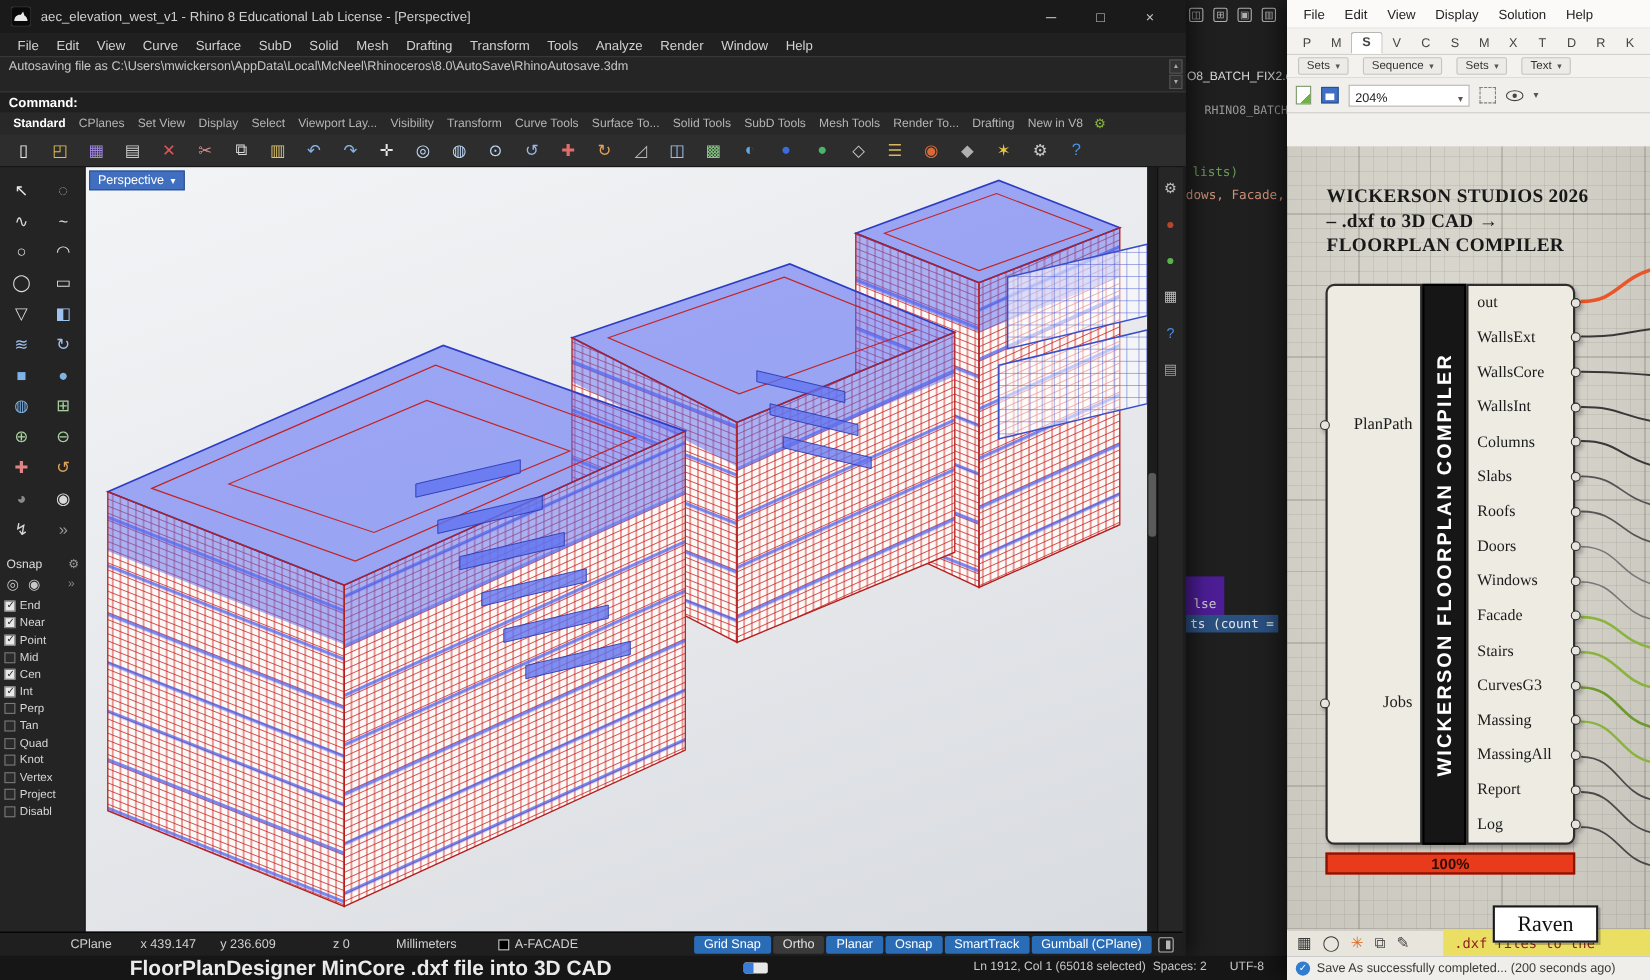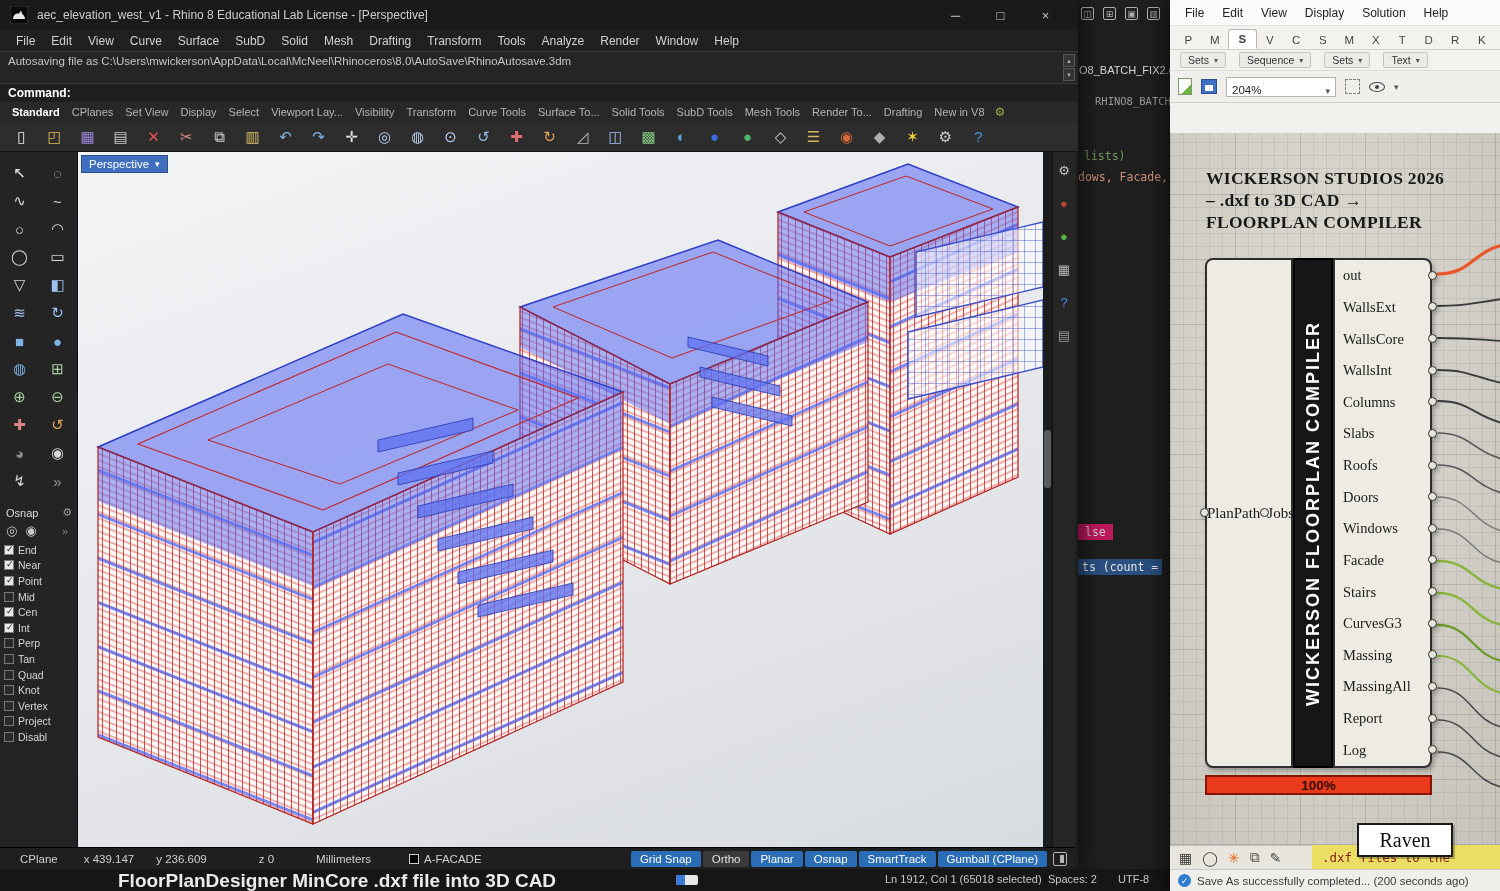--- a/index.html
+++ b/index.html
@@ -43,40 +43,40 @@
   .cb-label{color:#d6d6d6;font-size:10.5px}
   .r-viewport{position:absolute;left:78px;top:0;width:965px;height:695px;background:linear-gradient(160deg,#f3f4f6 0%,#e4e6ea 60%,#d8dbdf 100%);overflow:hidden}
   .vp-tab{position:absolute;left:3px;top:3px;background:#3f6fbe;color:#fff;font-size:11.5px;padding:2px 7px;border:1px solid #2c4f8c;display:flex;gap:6px;align-items:center;z-index:3}
   .vp-tab::after{content:"▾";font-size:9px}
   svg.scene{position:absolute;inset:0}
   .r-vscroll{position:absolute;left:1043px;top:0;width:9px;height:695px;background:#1c1c1c}
   .r-vthumb{position:absolute;left:1px;top:278px;width:7px;height:58px;background:#5a5a5a;border-radius:3px}
   .r-rightstrip{position:absolute;left:1052px;top:0;width:23px;height:695px;background:#262626;border-left:1px solid #101010;display:flex;flex-direction:column;align-items:center;gap:16px;padding-top:10px}
   .pticon{width:17px;height:17px;display:flex;align-items:center;justify-content:center;font-size:13px;border-radius:3px}
   .r-statusbar{position:absolute;left:0;top:847px;width:1075px;height:22px;background:#1f1f1f;display:flex;align-items:center;font-size:11.5px;color:#d0d0d0;border-top:1px solid #000;white-space:nowrap}
-  .sb-cplane{margin-left:20px}
+  .sb-cplane{margin-left:64px}
   .sb-x{margin-left:26px}.sb-y{margin-left:22px}.sb-z{margin-left:52px}.sb-units{margin-left:42px}
   .sb-layer{margin-left:38px;display:flex;align-items:center;gap:5px}
   .sb-swatch{width:10px;height:10px;background:#000;border:1px solid #cfcfcf}
   .r-status-toggles{margin-left:auto;display:flex;align-items:center}
   .sbtn{padding:2px 9px;margin-left:2px;border-radius:2px;color:#e2e2e2;background:#3a3a3a}
   .sbtn.on{background:#2a6cb5;color:#fff;font-weight:normal}
   .sb-panelicon{width:14px;height:14px;border:1px solid #b5b5b5;border-radius:2px;margin:0 8px 0 6px;position:relative}
   .sb-panelicon::after{content:"";position:absolute;right:2px;top:2px;bottom:2px;width:4px;background:#b5b5b5}
 
   
   .vsc-strip{position:absolute;left:1075px;top:0;width:95px;height:891px;background:#1f1f1f;z-index:1}
   .vsc-winicons{display:flex;gap:9px;padding:7px 0 0 6px}
   .vsc-winicons span{width:13px;height:13px;border:1px solid #b0b0b0;border-radius:2px;color:#b0b0b0;font-size:9px;display:flex;align-items:center;justify-content:center}
   .vsc-frag{position:absolute;font-family:"DejaVu Sans Mono","Liberation Mono",monospace;font-size:11.5px;white-space:nowrap}
   .vf-tab{left:4px;top:64px;color:#d8d8d8;font-size:11px;font-family:"Liberation Sans",sans-serif}
   .vf-crumb{left:20px;top:95px;color:#9a9a9a;font-size:10.5px}
   .vf-1{left:9px;top:149px;color:#6a9955;}
   .vf-2{left:3px;top:170px;color:#ce9178}
-  .vf-3{left:3px;top:524px;color:#cccccc;background:#be185d;padding:1px 7px}
+  .vf-3{left:3px;top:524px;color:#cccccc;background:#4c1d95;padding:18px 7px}
   .vf-4{left:3px;top:559px;color:#e8e8e8;background:#2a5080;padding:1px 4px}
   .vsc-bottom{position:absolute;left:0;top:869px;width:1170px;height:22px;background:#161616;overflow:hidden;z-index:3}
   .vb-title{position:absolute;left:118px;top:1px;font-size:19px;font-weight:bold;color:#eaeaea;white-space:nowrap}
   .vb-chip{position:absolute;left:676px;top:6px;width:22px;height:10px;background:#e8e8e8;border-radius:2px;overflow:hidden}
   .vb-chip::before{content:"";position:absolute;left:0;top:0;bottom:0;width:9px;background:#3a7bd5}
   .vb-stat{position:absolute;top:4px;font-size:11px;color:#c8c8c8;white-space:nowrap}
   .vb-pos{left:885px}.vb-spaces{left:1048px}.vb-enc{left:1118px}
 
   
   .gh{position:absolute;left:1170px;top:0;width:330px;height:891px;background:#f1f0ed;z-index:4;box-shadow:-6px 0 20px rgba(0,0,0,.55)}
@@ -105,21 +105,21 @@
   .gh-toolbar .i-down{font-size:9px;color:#555}
   .gh-canvas{position:absolute;left:0;top:133px;width:330px;height:712px;overflow:hidden;background:radial-gradient(ellipse at 45% 35%,#dcd9d1 0%,#d2cfc7 55%,#c5c2ba 100%)}
   .gh-canvas::before{content:"";position:absolute;inset:0;background-image:
     repeating-linear-gradient(0deg,rgba(120,118,110,.15) 0 1px,transparent 1px 13px),
     repeating-linear-gradient(90deg,rgba(120,118,110,.15) 0 1px,transparent 1px 13px),
     repeating-linear-gradient(0deg,rgba(100,98,90,.15) 0 1px,transparent 1px 65px),
     repeating-linear-gradient(90deg,rgba(100,98,90,.15) 0 1px,transparent 1px 65px)}
   .gh-heading{position:absolute;left:36px;top:34px;font-family:"Liberation Serif","DejaVu Serif",serif;font-weight:bold;font-size:17.5px;line-height:22px;color:#181818;letter-spacing:.3px;z-index:2}
   .gh-wires{position:absolute;inset:0;z-index:2}
   .gh-comp{position:absolute;left:35px;top:125px;width:227px;height:510px;z-index:3;filter:drop-shadow(2px 3px 2px rgba(0,0,0,.28));font-family:"Liberation Serif","DejaVu Serif",serif}
-  .gh-in{position:absolute;left:0;top:0;width:88px;height:510px;background:#edebe2;border:2px solid #2e2e2e;border-radius:8px 0 0 8px;display:flex;flex-direction:row}
+  .gh-in{position:absolute;left:0;top:0;width:88px;height:510px;background:#edebe2;border:2px solid #2e2e2e;border-radius:8px 0 0 8px;display:flex;flex-direction:column}
   .gh-inrow{flex:1;display:flex;align-items:center;justify-content:flex-end;padding-right:7px;position:relative}
   .gh-inlabel{font-size:15px;color:#1a1a1a}
   .gh-mid{position:absolute;left:88px;top:0;width:40px;height:510px;background:#161616;border:2px solid #000;display:flex;align-items:center;justify-content:center}
   .gh-vert{writing-mode:vertical-rl;transform:rotate(180deg);color:#fff;font-weight:bold;font-size:18px;letter-spacing:2px;white-space:nowrap;font-family:"Liberation Sans","DejaVu Sans",sans-serif}
   .gh-out{position:absolute;left:128px;top:0;width:99px;height:510px;background:#edebe2;border:2px solid #2e2e2e;border-radius:0 8px 8px 0;display:flex;flex-direction:column}
   .gh-outrow{flex:1;display:flex;align-items:center;padding-left:8px;position:relative}
   .gh-outlabel{font-size:14.5px;color:#1a1a1a}
   .nub{position:absolute;width:9px;height:9px;border-radius:50%;background:#e6e4dc;border:1.5px solid #2e2e2e;top:50%;margin-top:-5px}
   .nub-l{left:-7px}.nub-r{right:-7px}
   .gh-progress{position:absolute;left:35px;top:642px;width:227px;height:20px;background:#e93a1b;border:2px solid #871503;display:flex;align-items:center;justify-content:center;font-size:13.5px;font-weight:bold;color:#2f0b01;z-index:3}

